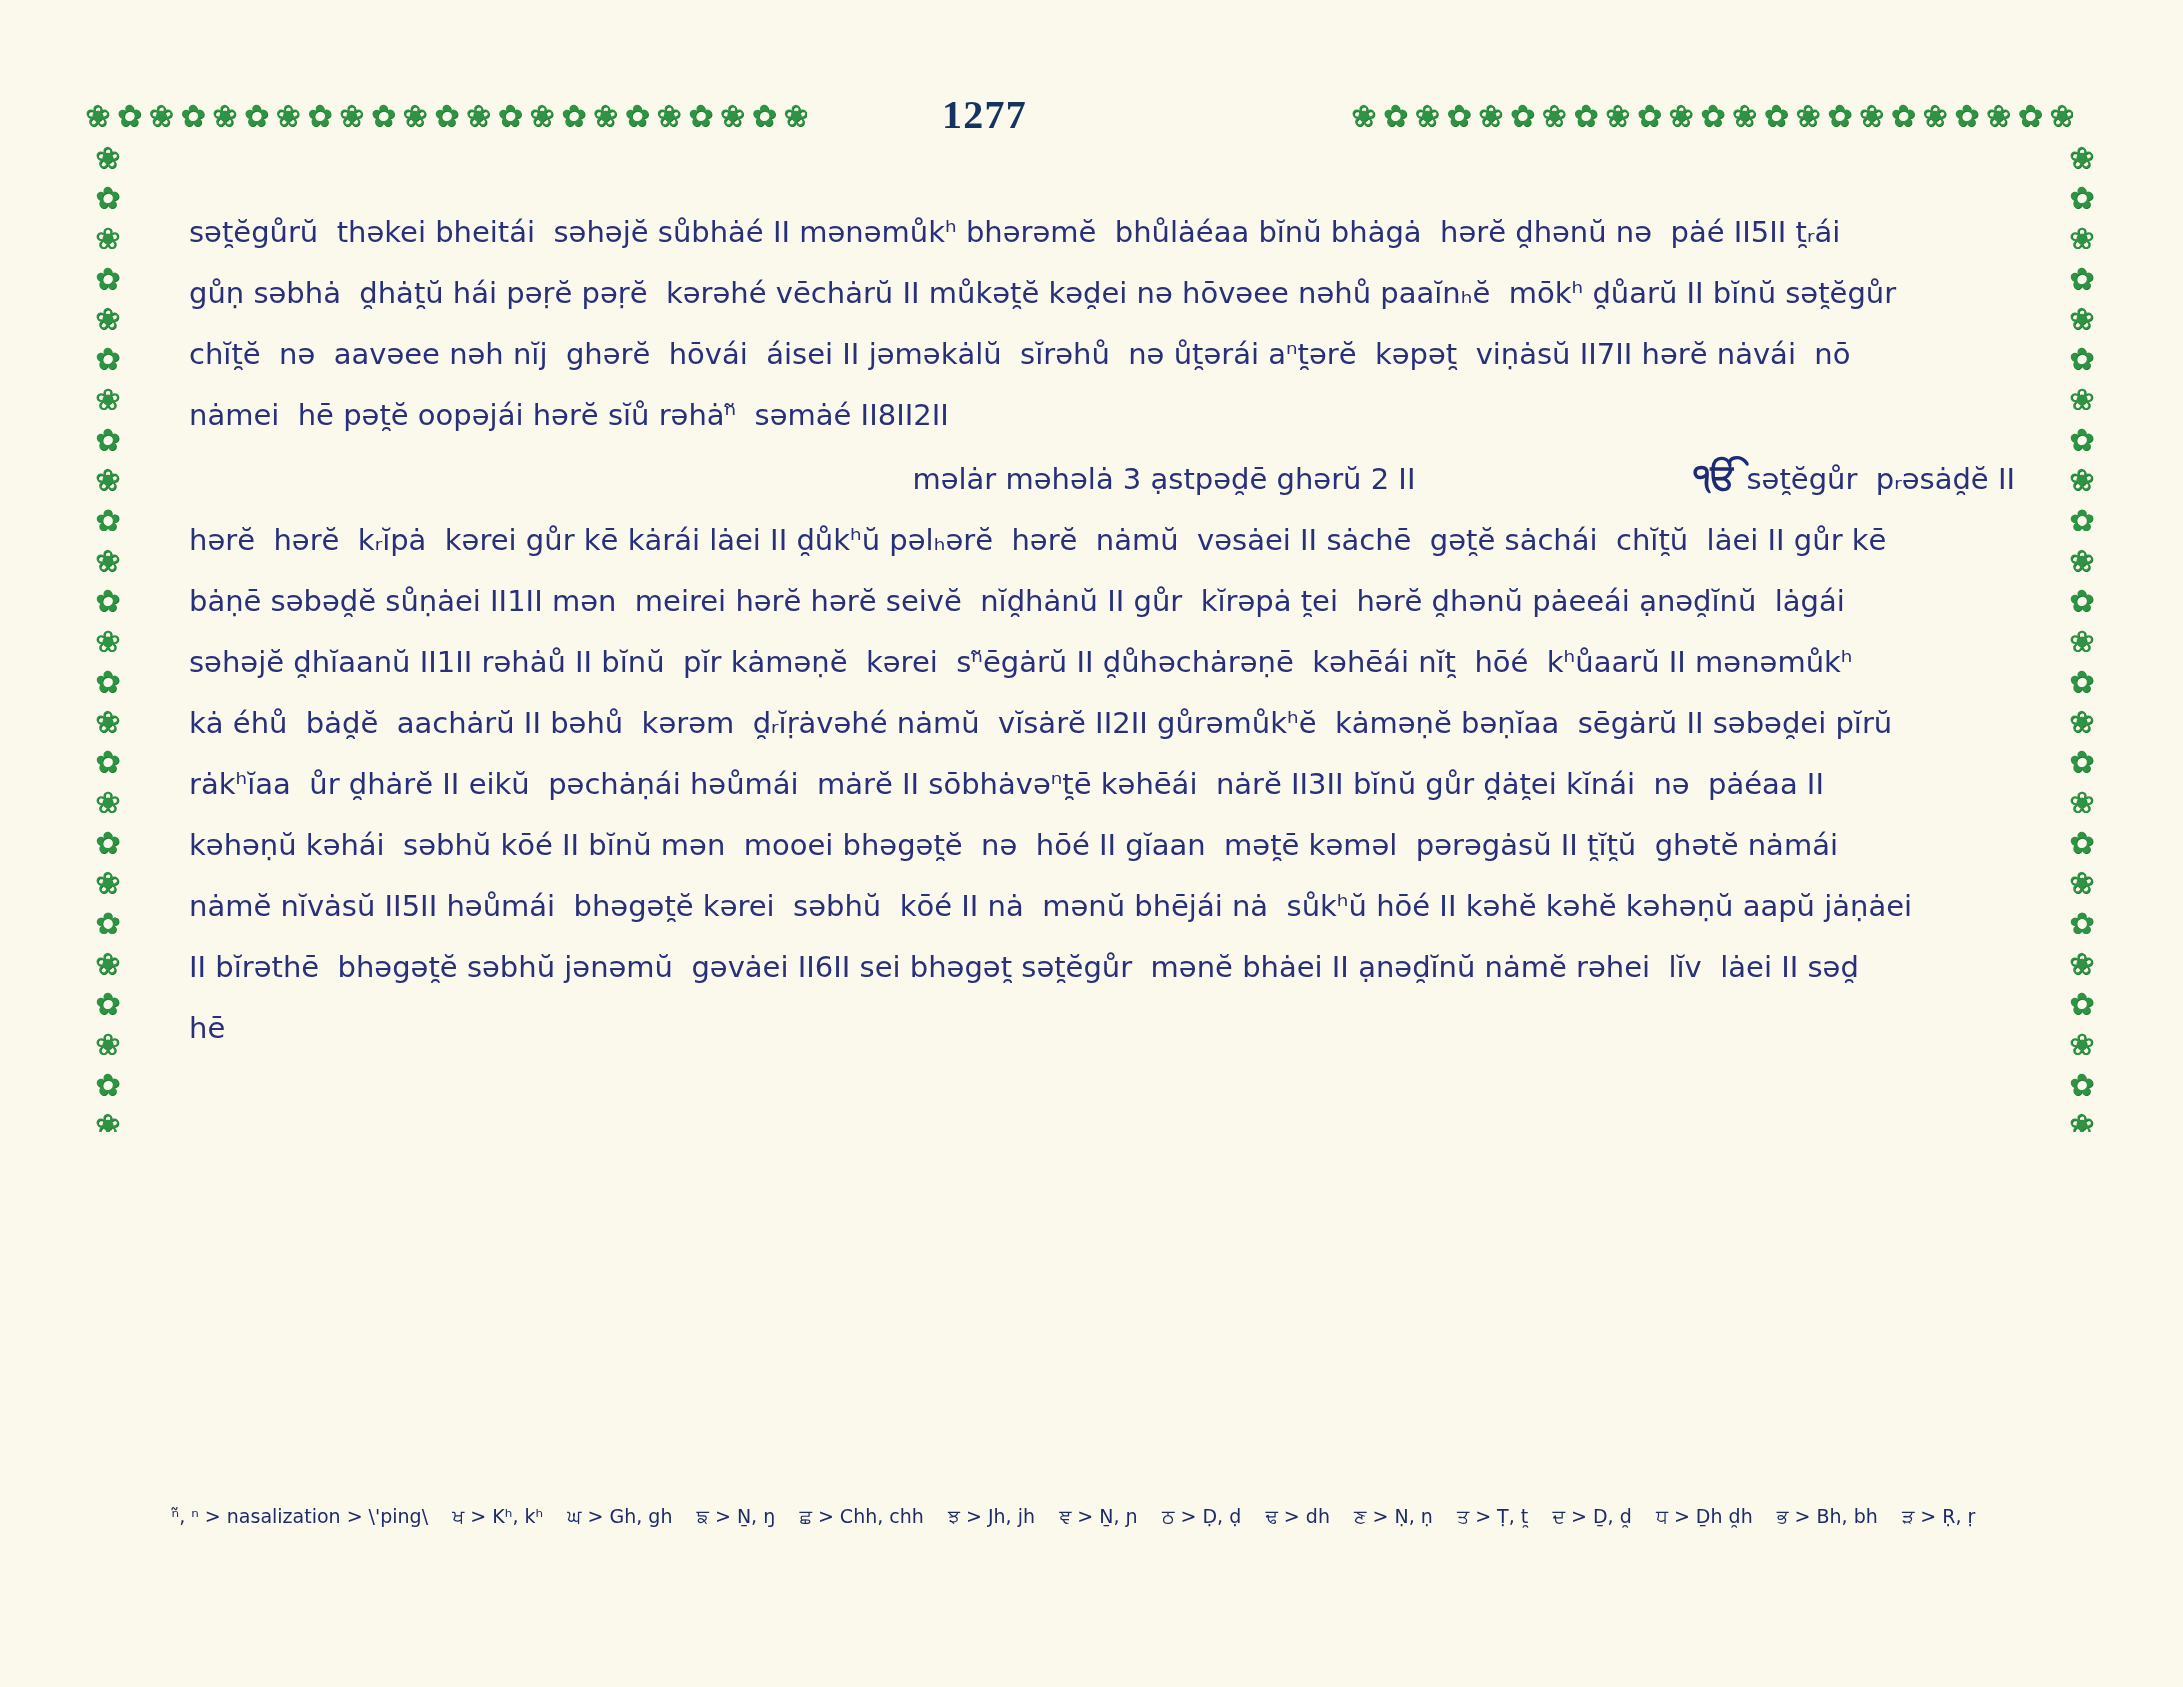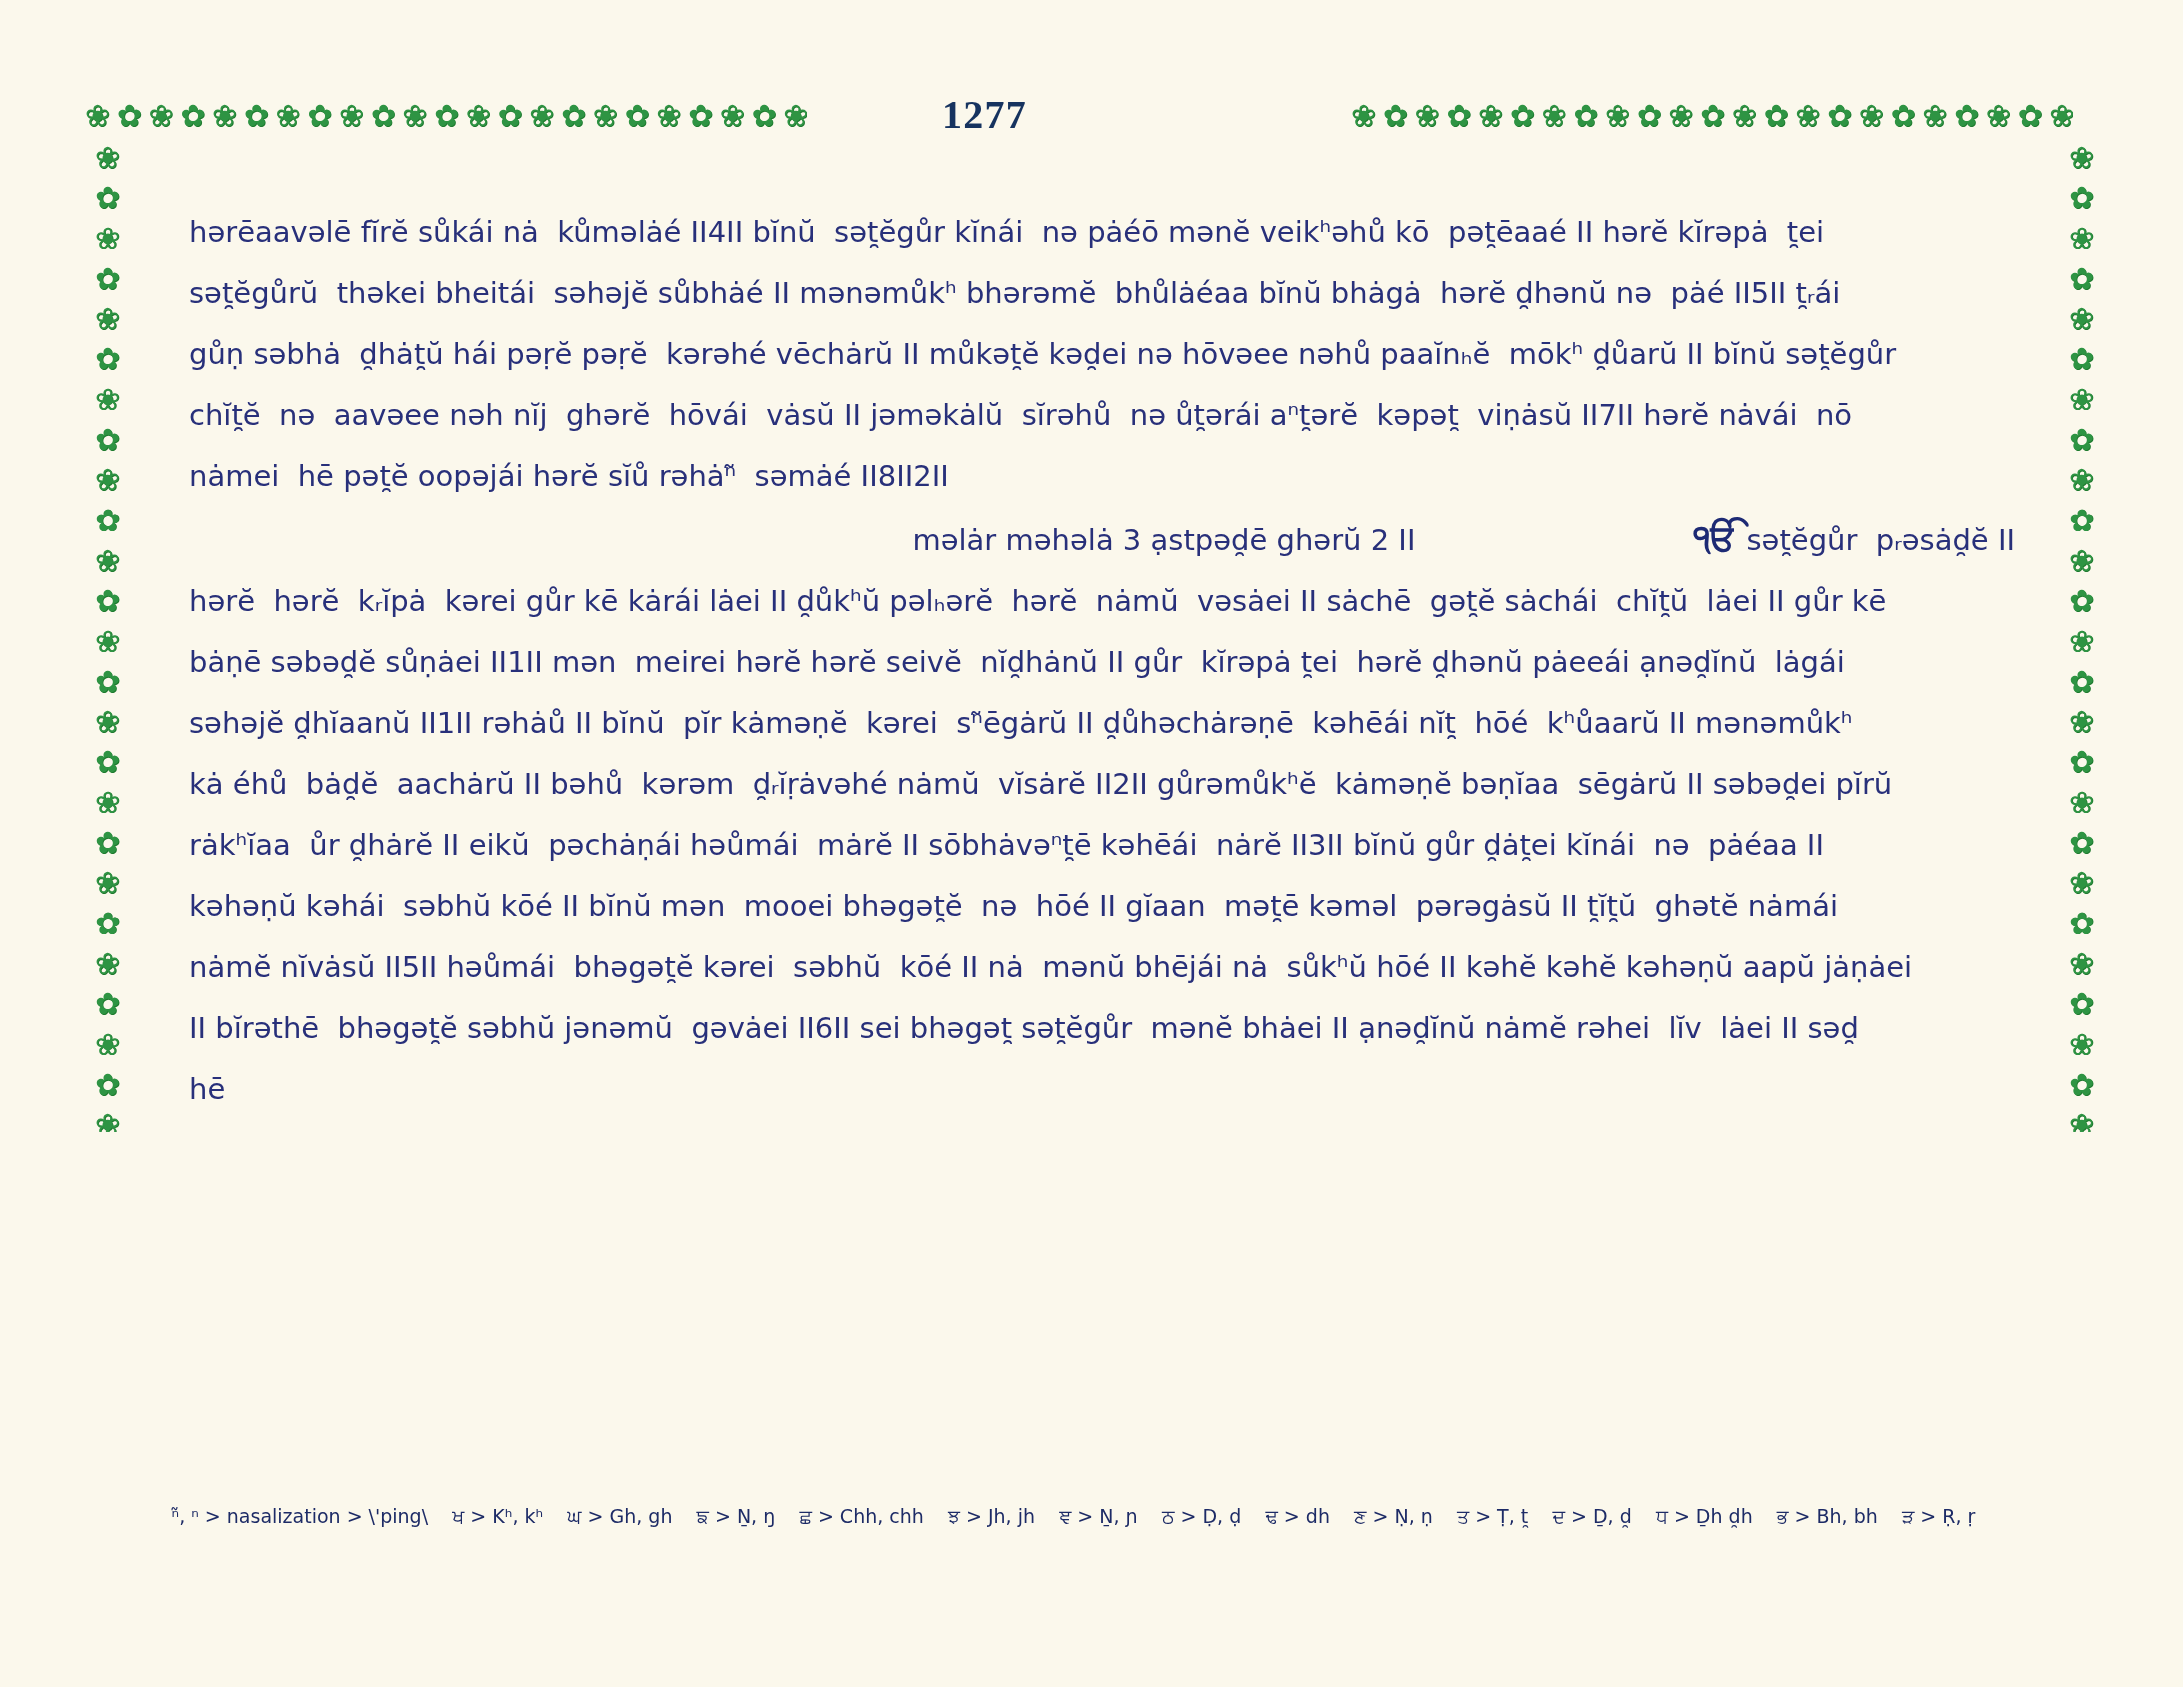--- a/index.html
+++ b/index.html
@@ -47,24 +47,23 @@
 
   <div class="orn b-top left">❀✿❀✿❀✿❀✿❀✿❀✿❀✿❀✿❀✿❀✿❀✿❀✿❀✿❀✿</div>
   <div class="orn b-top right">❀✿❀✿❀✿❀✿❀✿❀✿❀✿❀✿❀✿❀✿❀✿❀✿❀✿❀✿</div>
   <div class="orn b-side left">❀✿❀✿❀✿❀✿❀✿❀✿❀✿❀✿❀✿❀✿❀✿❀✿❀✿❀✿❀✿❀✿</div>
   <div class="orn b-side right">❀✿❀✿❀✿❀✿❀✿❀✿❀✿❀✿❀✿❀✿❀✿❀✿❀✿❀✿❀✿❀✿</div>
 
   <div class="page-number">1277</div>
 
   <main class="content">
     <section>
-      <div class="tline">hərēaavəlē fĭrĕ sůkái nȧ  kůməlȧé II4II bĭnŭ  sət̯ĕgůr kĭnái  nə pȧéō mənĕ veikʰəhů kō  pət̯ēaaé II hərĕ kĭrəpȧ  t̯ei</div>
       <div class="tline">sət̯ĕgůrŭ  thəkei bheitái  səhəjĕ sůbhȧé II mənəmůkʰ bhərəmĕ  bhůlȧéaa bĭnŭ bhȧgȧ  hərĕ d̯hənŭ nə  pȧé II5II t̯ᵣái</div>
       <div class="tline">gůṇ səbhȧ  d̯hȧt̯ŭ hái pəṛĕ pəṛĕ  kərəhé vēchȧrŭ II můkət̯ĕ kəd̯ei nə hōvəee nəhů paaĭnₕĕ  mōkʰ d̯ůarŭ II bĭnŭ sət̯ĕgůr</div>
-      <div class="tline">chĭt̯ĕ  nə  aavəee nəh nĭj  ghərĕ  hōvái  vȧsŭ II jəməkȧlŭ  sĭrəhů  nə ůt̯ərái aⁿt̯ərĕ  kəpət̯  viṇȧsŭ II7II hərĕ nȧvái  nō</div>
+      <div class="tline">chĭt̯ĕ  nə  aavəee nəh nĭj  ghərĕ  hōvái  áisei II jəməkȧlŭ  sĭrəhů  nə ůt̯ərái aⁿt̯ərĕ  kəpət̯  viṇȧsŭ II7II hərĕ nȧvái  nō</div>
       <div class="tline">nȧmei  hē pət̯ĕ oopəjái hərĕ sĭů rəhȧⁿ̃  səmȧé II8II2II</div>
     </section>
 
     <div class="header-line"><span class="indent1"></span><span>məlȧr məhəlȧ 3 ạstpəd̯ē ghərŭ 2 II</span><span class="indent2"></span><span class="ik-onkar">ੴ</span><span> sət̯ĕgůr  pᵣəsȧd̯ĕ II</span></div>
 
     <section>
       <div class="tline">hərĕ  hərĕ  kᵣĭpȧ  kərei gůr kē kȧrái lȧei II d̯ůkʰŭ pəlₕərĕ  hərĕ  nȧmŭ  vəsȧei II sȧchē  gət̯ĕ sȧchái  chĭt̯ŭ  lȧei II gůr kē</div>
       <div class="tline">bȧṇē səbəd̯ĕ sůṇȧei II1II mən  meirei hərĕ hərĕ seivĕ  nĭd̯hȧnŭ II gůr  kĭrəpȧ t̯ei  hərĕ d̯hənŭ pȧeeái ạnəd̯ĭnŭ  lȧgái</div>
       <div class="tline">səhəjĕ d̯hĭaanŭ II1II rəhȧů II bĭnŭ  pĭr kȧməṇĕ  kərei  sⁿ̃ēgȧrŭ II d̯ůhəchȧrəṇē  kəhēái nĭt̯  hōé  kʰůaarŭ II mənəmůkʰ</div>
       <div class="tline">kȧ éhů  bȧd̯ĕ  aachȧrŭ II bəhů  kərəm  d̯ᵣĭṛȧvəhé nȧmŭ  vĭsȧrĕ II2II gůrəmůkʰĕ  kȧməṇĕ bəṇĭaa  sēgȧrŭ II səbəd̯ei pĭrŭ</div>

